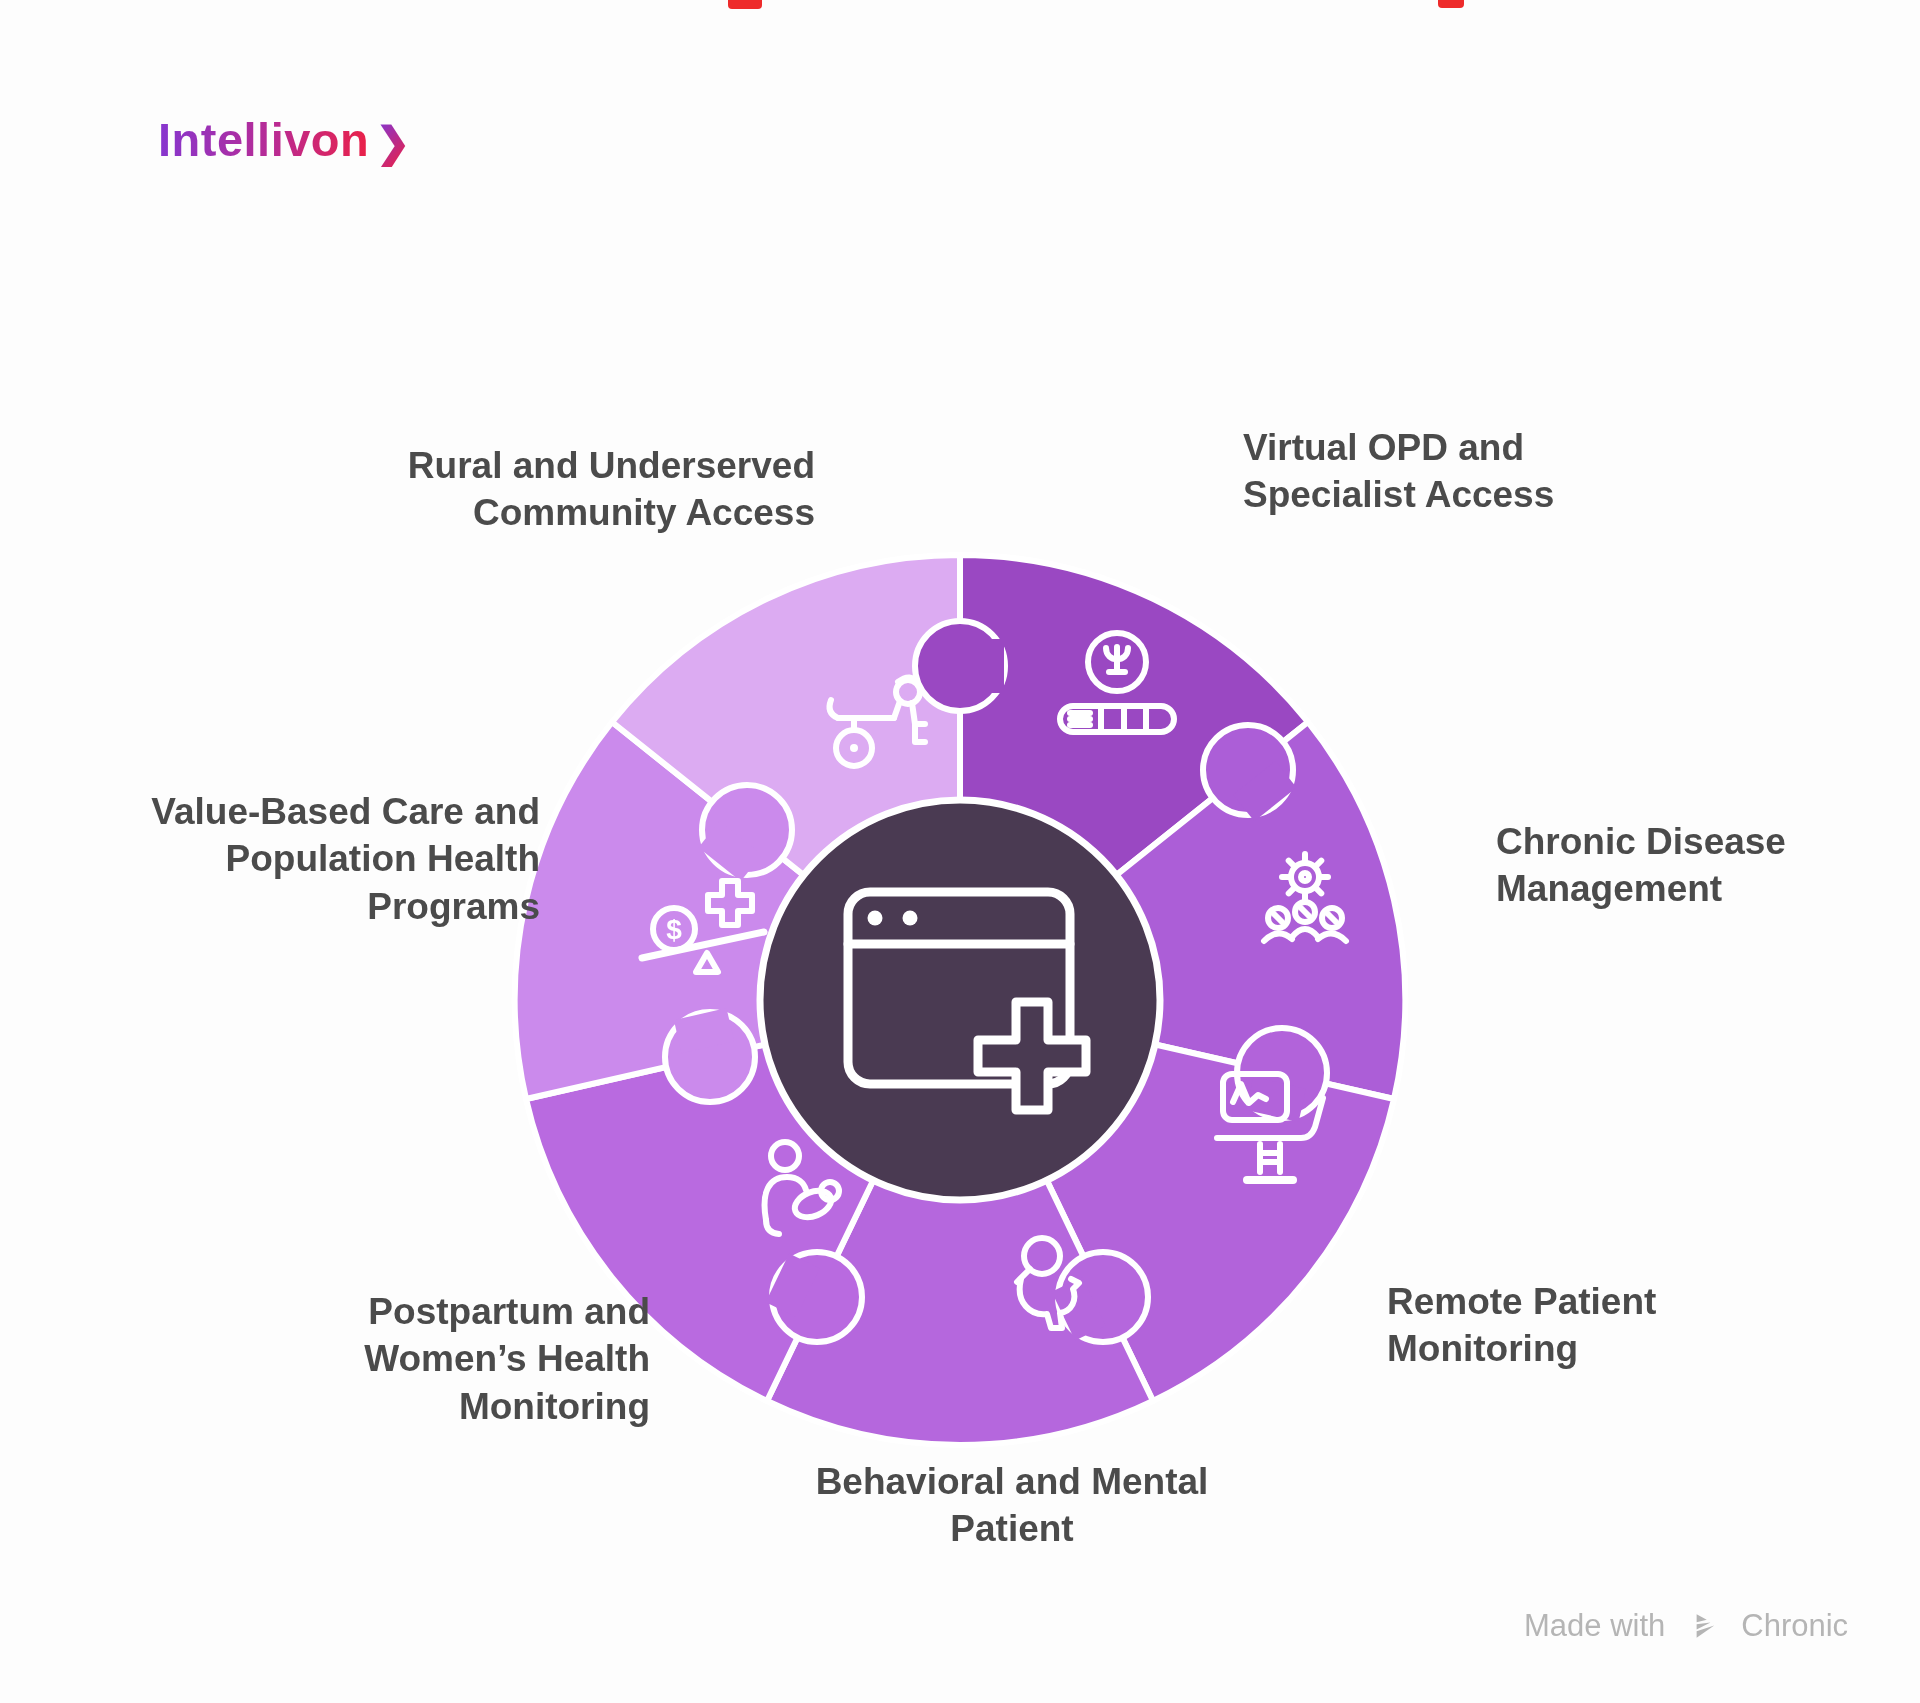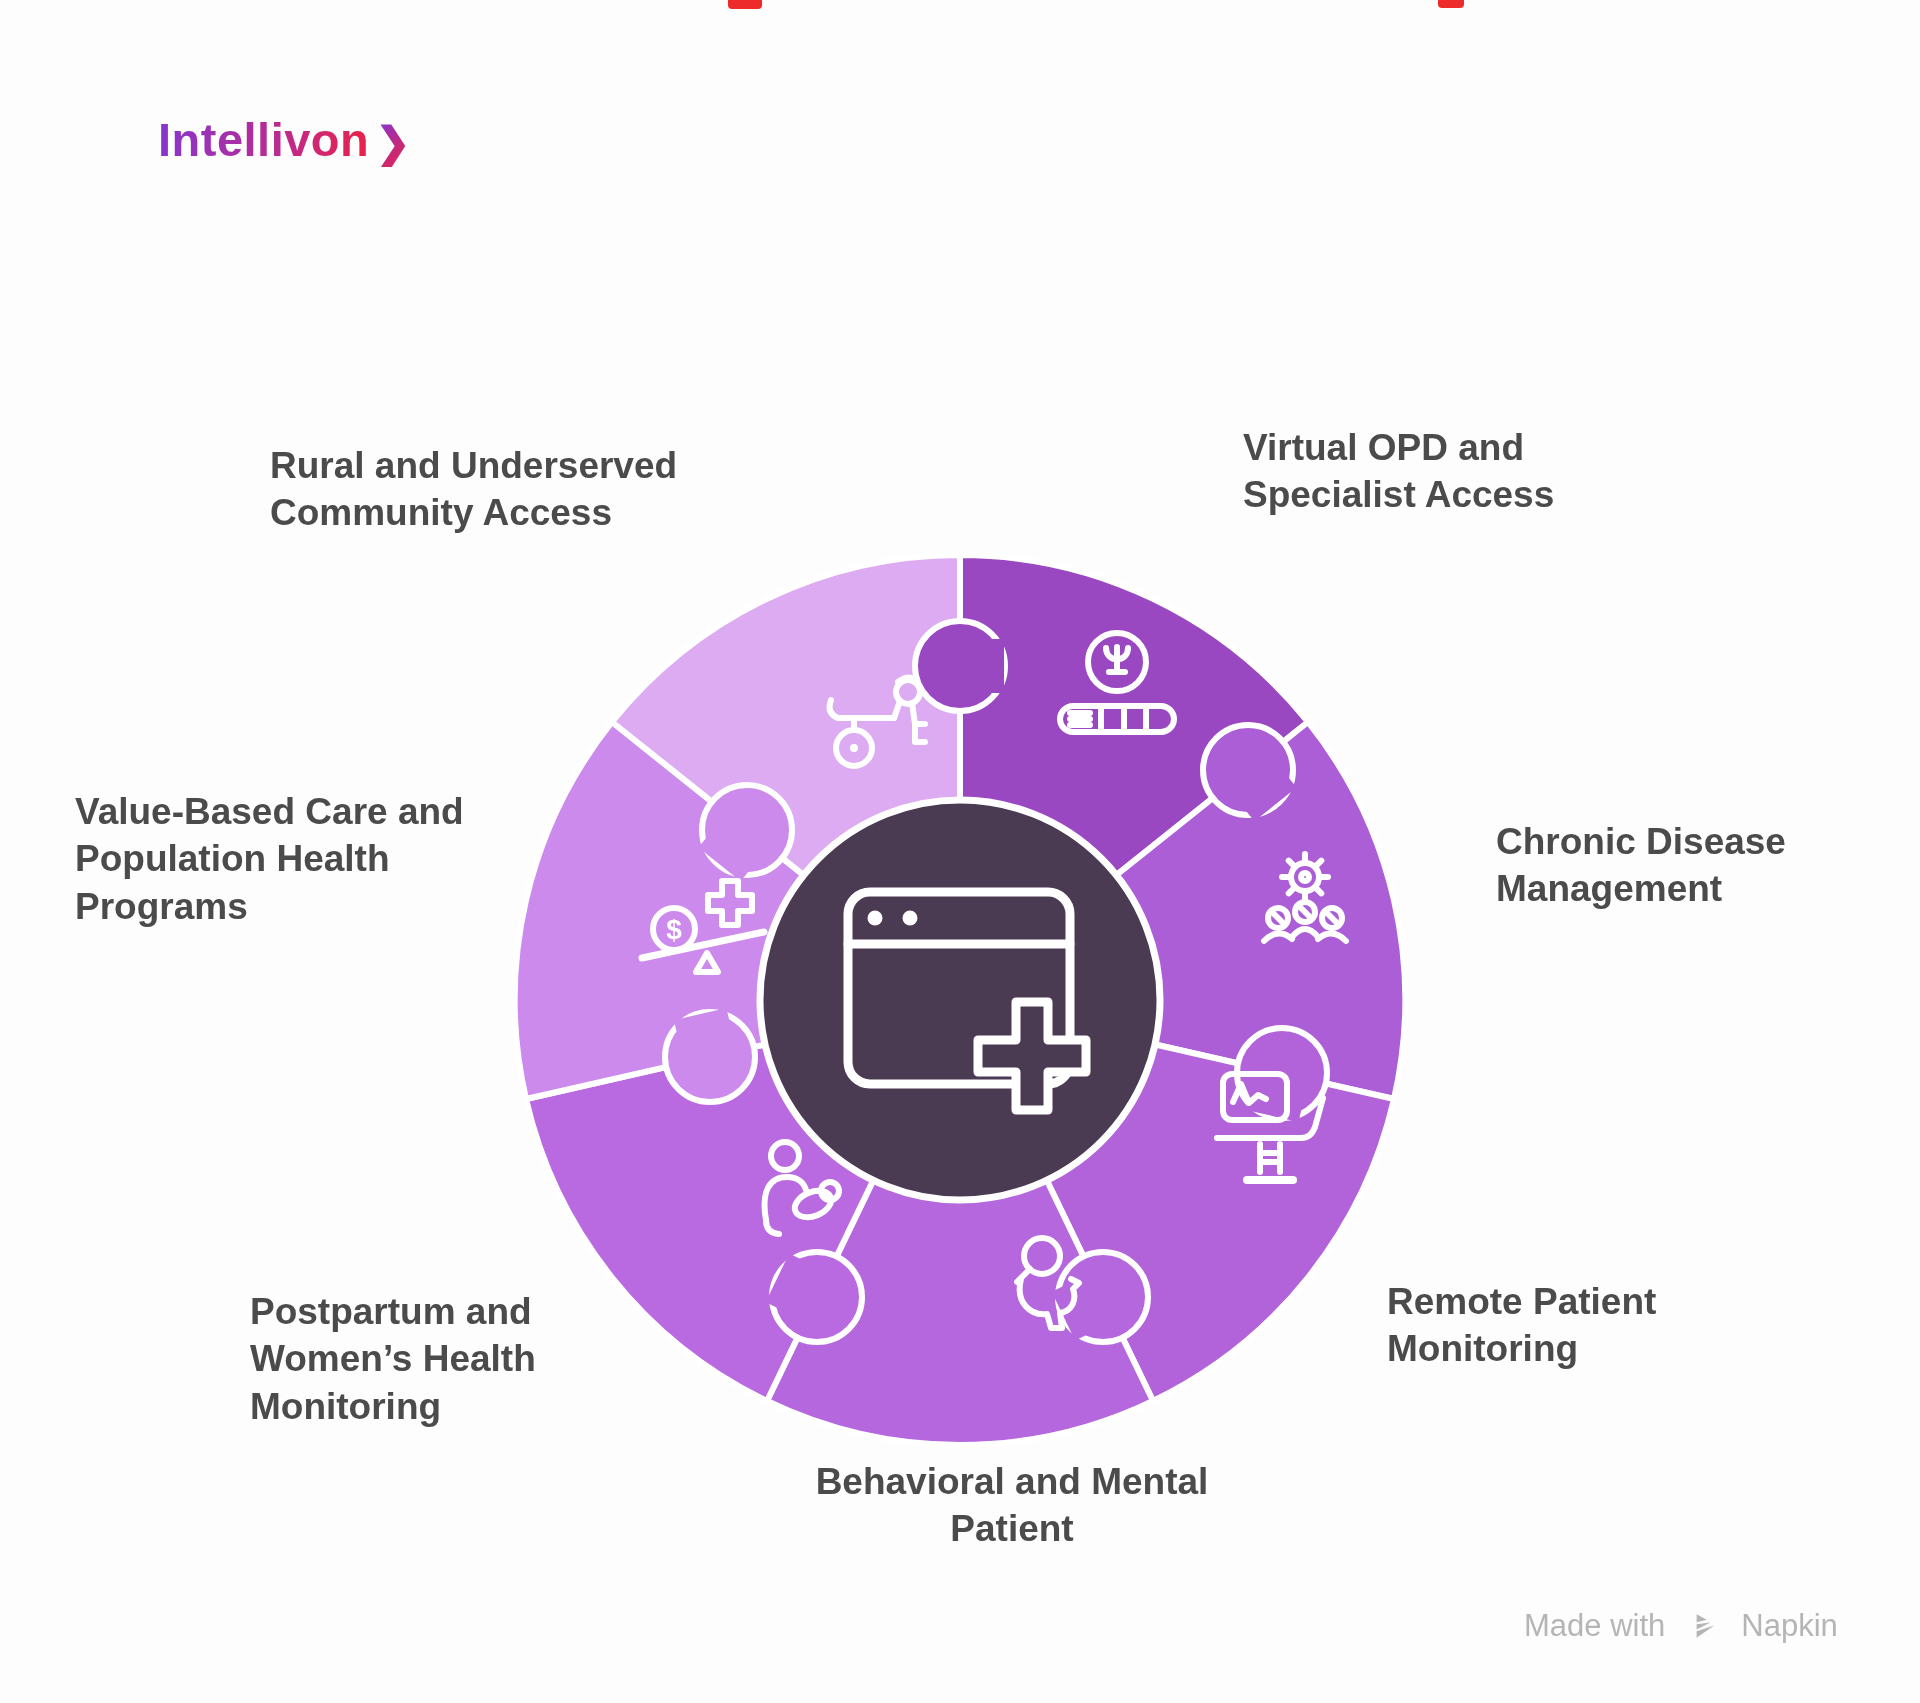--- a/index.html
+++ b/index.html
@@ -16,21 +16,21 @@
   }
   .logo-chevron{
     font-size:42px;font-weight:700;
     background:linear-gradient(135deg,#8636cf 10%,#ea2148 90%);
     -webkit-background-clip:text;background-clip:text;color:transparent;
   }
   .seg-label{
     position:absolute;color:#4b4b4b;font-weight:700;font-size:37px;
     line-height:1.28;white-space:pre-line;
   }
-  .al-r{text-align:left;}
+  .al-r{text-align:right;}
   .al-l{text-align:left;}
   .al-c{text-align:center;}
   #wheel{position:absolute;left:0;top:0;}
   .footer{
     position:absolute;left:1524px;top:1608px;display:flex;align-items:center;gap:22px;
     color:#b5b5b5;font-size:31px;font-weight:400;
   }
   .artifact{position:absolute;background:#ee2b2b;}
   .a1{left:728px;top:0;width:34px;height:9px;border-radius:0 0 4px 4px;}
   .a2{left:1438px;top:0;width:26px;height:8px;border-radius:0 0 4px 4px;}
@@ -209,14 +209,14 @@
 
 <div class="footer">
   <span>Made with</span>
   <svg width="32" height="32" viewBox="0 0 24 24">
     <g fill="#b5b5b5">
       <path d="M7.2 3.2 L14.8 7.4 L7.2 9.2 Z"></path>
       <path d="M7.2 10.6 L17.6 9.4 L7.2 14.6 Z"></path>
       <path d="M7.2 16 L20.4 11.6 L7.2 20.8 Z"></path>
     </g>
   </svg>
-  <span>Napkin</span>
+  <span>Chronic</span>
 </div>
 
 </body></html>

